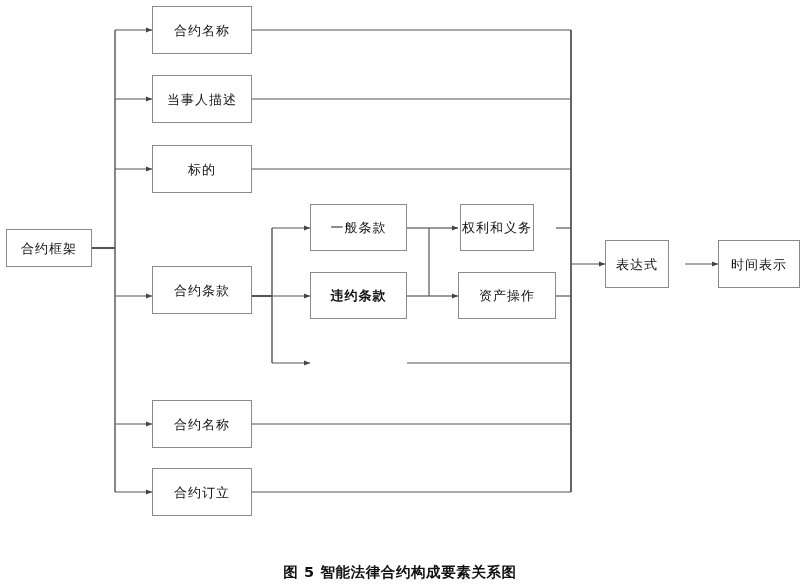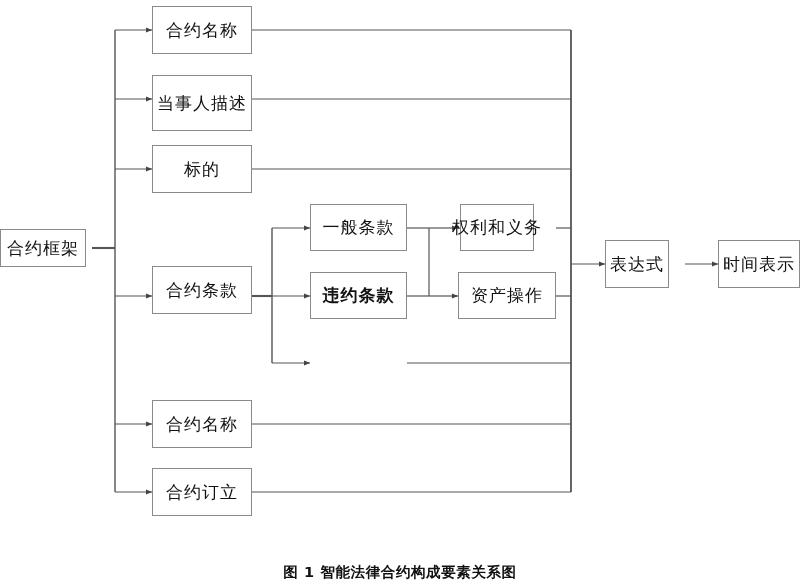--- a/index.html
+++ b/index.html
@@ -27,21 +27,21 @@
   }
   .node {
     position: absolute;
     box-sizing: border-box;
     border: 1.4px solid #8a8a8a;
     background: #ffffff;
     color: #111111;
     display: flex;
     align-items: center;
     justify-content: center;
-    font-size: 17px;
+    font-size: 13px;
     letter-spacing: 1px;
     line-height: 1;
     white-space: nowrap;
     z-index: 3;
   }
   .caption {
     position: absolute;
     left: 0;
     width: 800px;
     text-align: center;
@@ -95,29 +95,29 @@
       <path d="M556,296 L571,296"></path>
       <path d="M407,363 L571,363"></path>
       <path d="M252,424 L571,424"></path>
       <path d="M252,492 L571,492"></path>
 
       <path d="M571,264 L605,264" marker-end="url(#arw)"></path>
       <path d="M685,264 L718,264" marker-end="url(#arw)"></path>
     </g>
   </svg>
 
-  <div class="node" style="left:0;  top:229px; width:86px;  height:38px;">合约框架</div>
+  <div class="node" style="left:6px;  top:229px; width:86px;  height:38px;">合约框架</div>
   <div class="node" style="left:152px; top:6px;   width:100px; height:48px;">合约名称</div>
-  <div class="node" style="left:152px; top:75px;  width:100px; height:56px;">当事人描述</div>
+  <div class="node" style="left:152px; top:75px;  width:100px; height:48px;">当事人描述</div>
   <div class="node" style="left:152px; top:145px; width:100px; height:48px;">标的</div>
   <div class="node" style="left:152px; top:266px; width:100px; height:48px;">合约条款</div>
   <div class="node" style="left:152px; top:400px; width:100px; height:48px;">合约名称</div>
   <div class="node" style="left:310px; top:204px; width:97px;  height:47px;">一般条款</div>
   <div class="node" style="left:152px; top:468px; width:100px; height:48px;">合约订立</div>
   <div class="node" style="left:310px; top:272px; width:97px;  height:47px;font-weight:bold;">违约条款</div>
   <div class="node" style="left:460px; top:204px; width:74px;  height:47px;">权利和义务</div>
   <div class="node" style="left:458px; top:272px; width:98px;  height:47px;">资产操作</div>
   <div class="node" style="left:605px; top:240px; width:64px;  height:48px;">表达式</div>
   <div class="node" style="left:718px; top:240px; width:82px;  height:48px;">时间表示</div>
 
-  <div class="caption" style="top:563px;">图 1  智能法律合约构成要素关系图</div>
+  <div class="caption" style="top:563px;">图 5  智能法律合约构成要素关系图</div>
 
 </div>
 
 </body></html>

